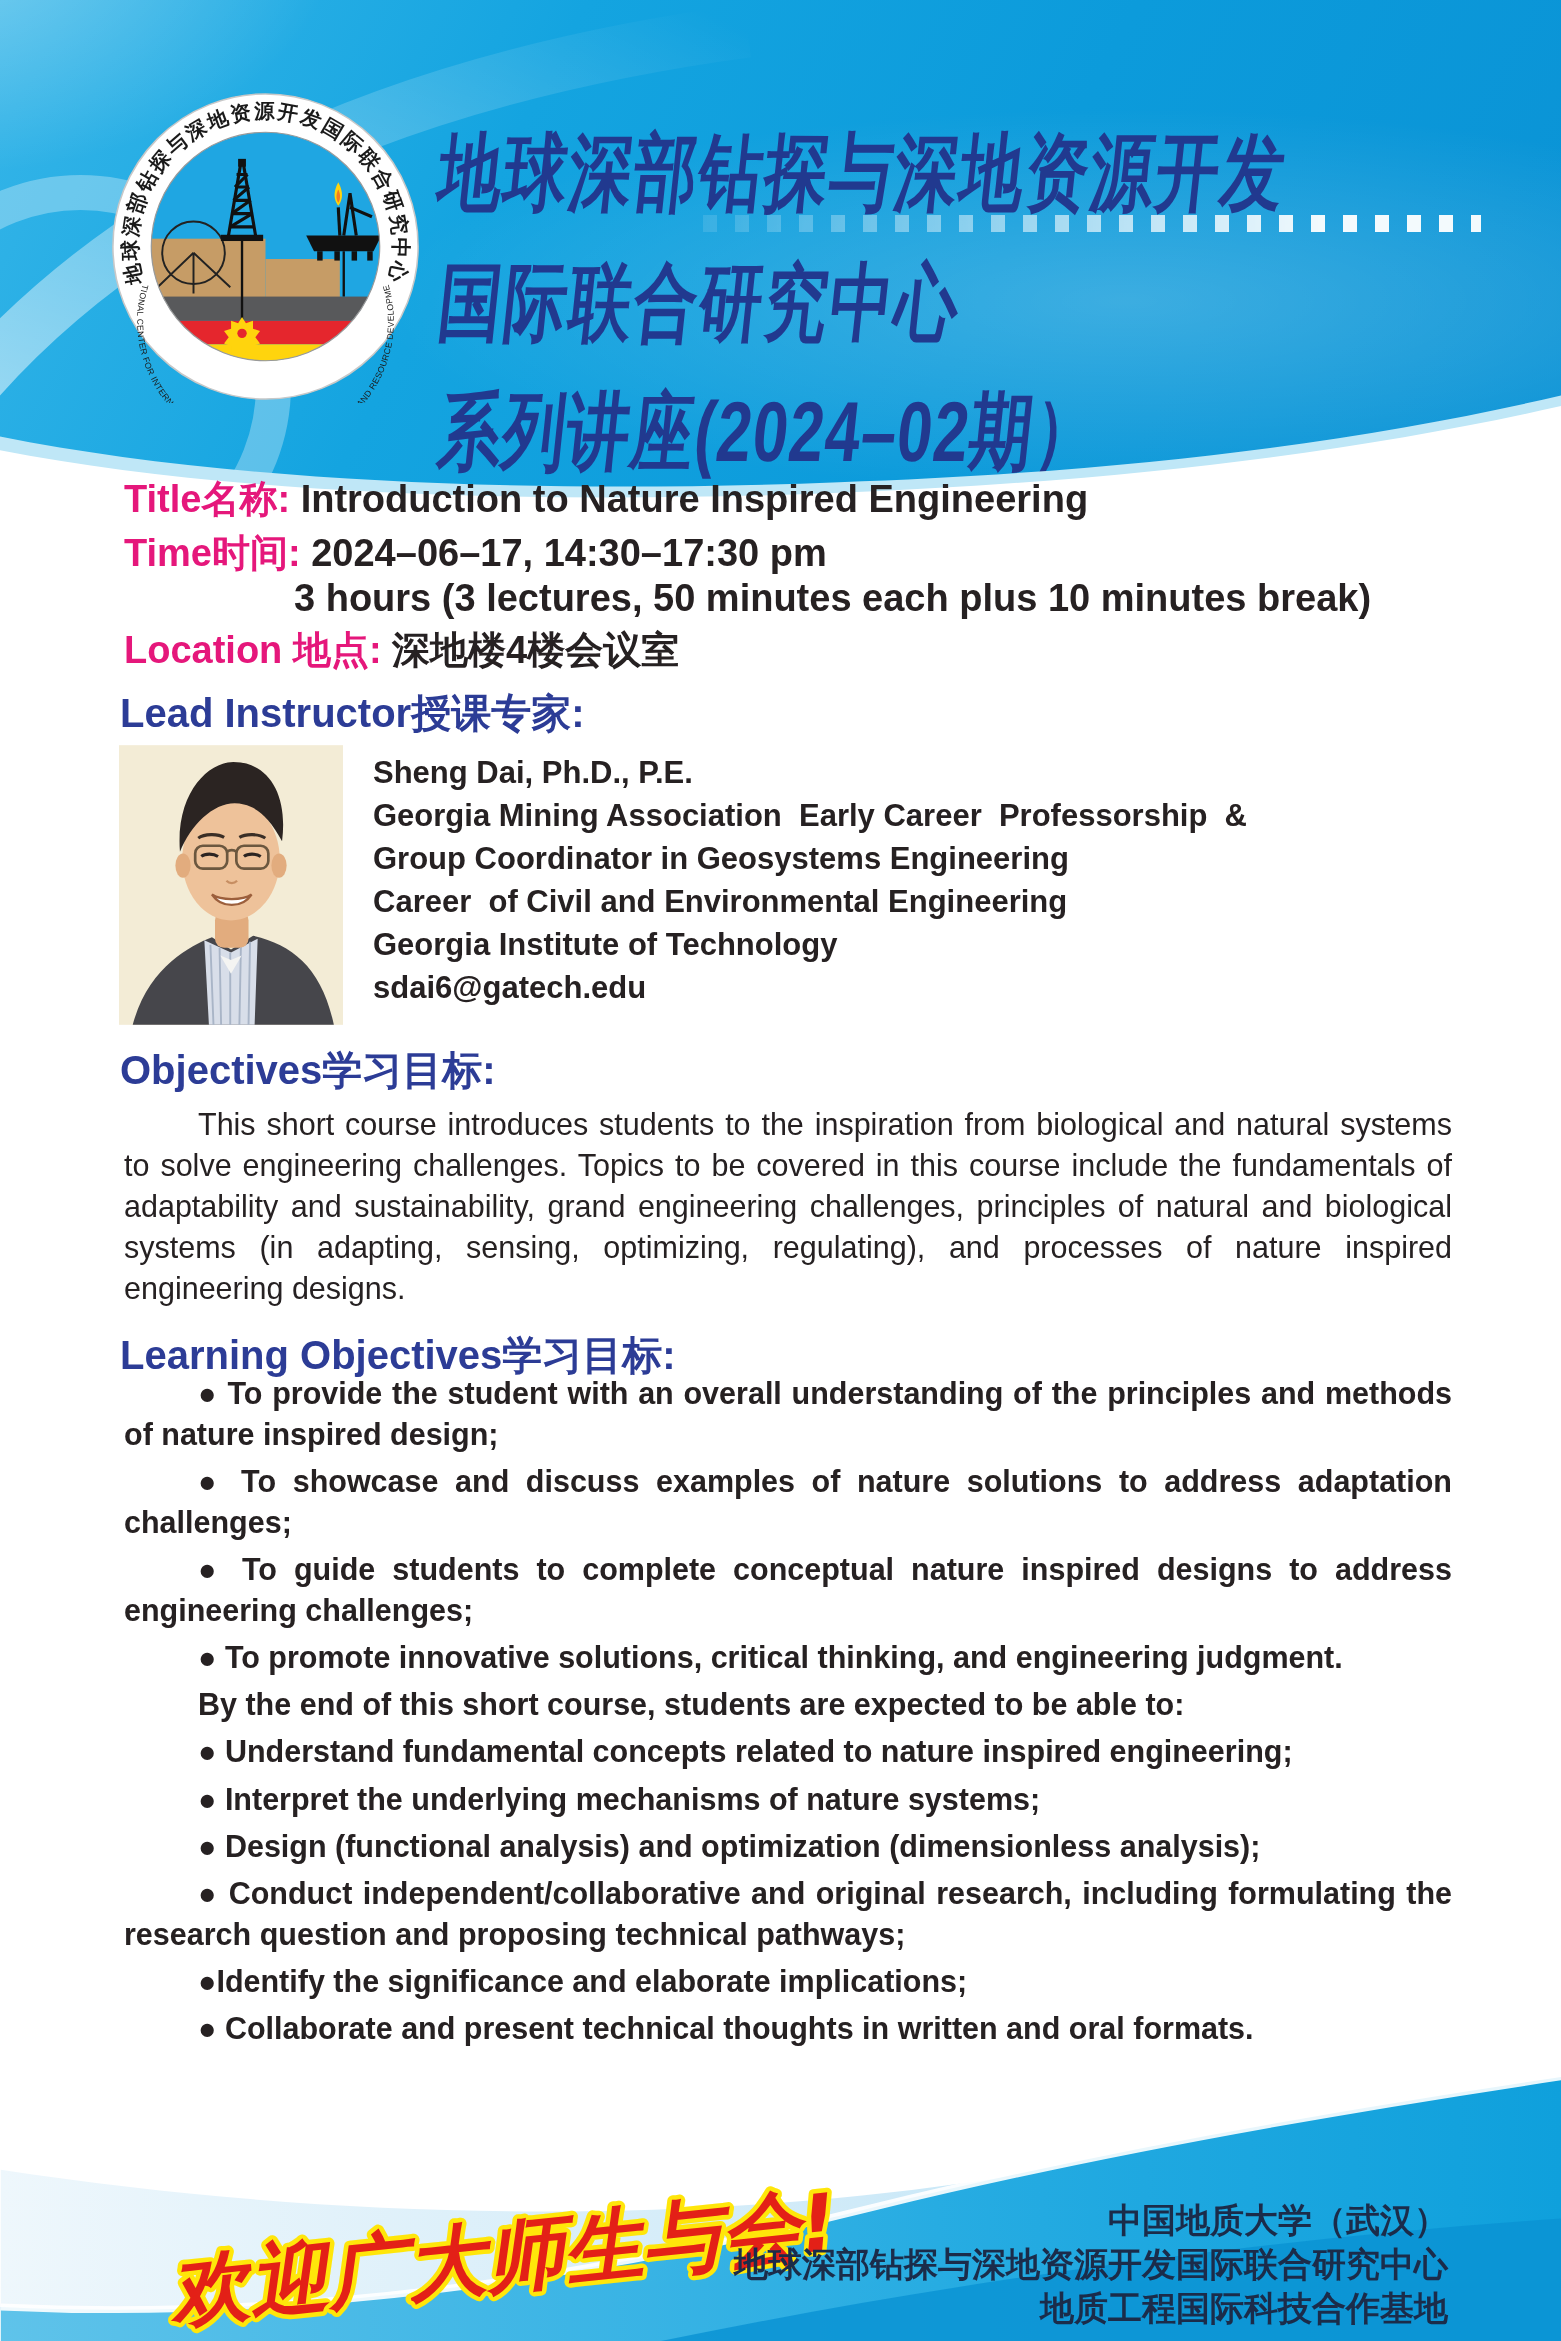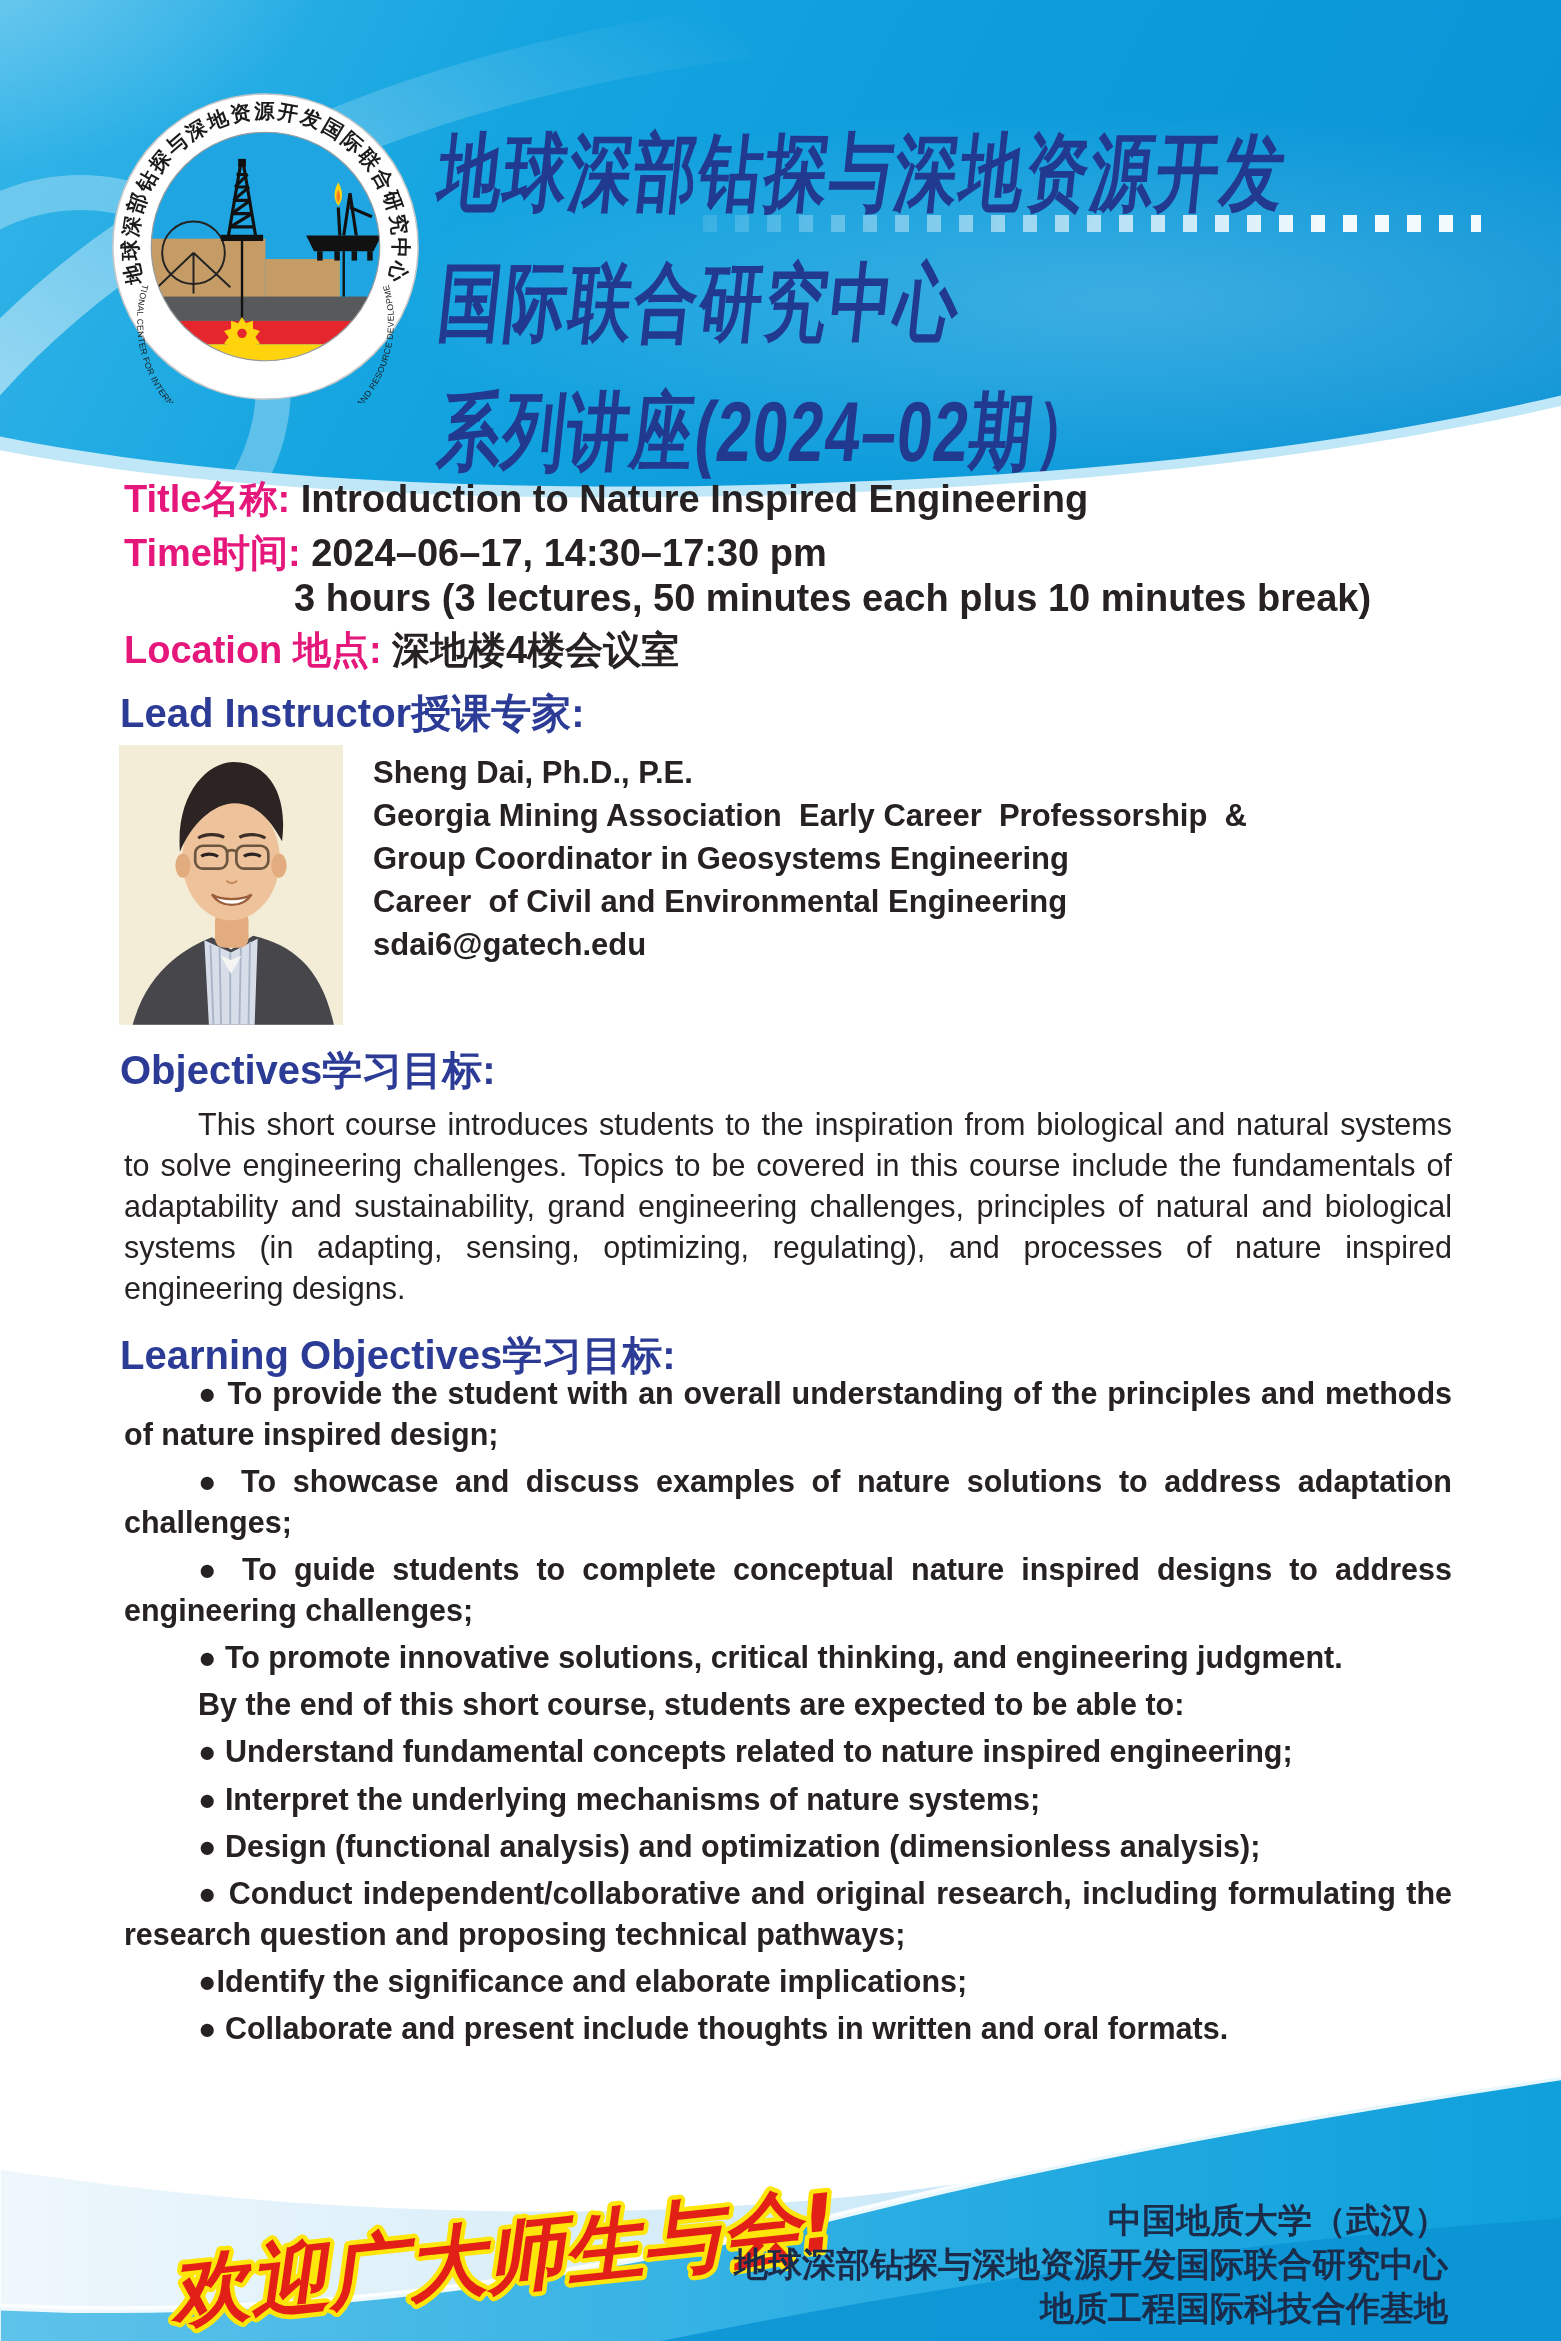--- a/index.html
+++ b/index.html
@@ -165,39 +165,40 @@
     <path d="M164,146 C169,142 180,142 186,146" stroke="#2b2422" stroke-width="4" fill="none"></path>
     <path d="M141,178 C145,182 151,182 155,178" stroke="#c78e62" stroke-width="3" fill="none"></path>
     <path d="M122,196 C134,214 162,214 174,196 C162,204 134,204 122,196 Z" fill="#ffffff" stroke="#9c5f3c" stroke-width="3"></path>
   </svg>
 
   <div class="instr">
     <div>Sheng Dai, Ph.D., P.E.</div>
     <div>Georgia Mining Association  Early Career  Professorship  &amp;</div>
     <div>Group Coordinator in Geosystems Engineering</div>
     <div>Career  of Civil and Environmental Engineering</div>
+    <div>Georgia Institute of Technology</div>
     <div>sdai6@gatech.edu</div>
   </div>
 
   <div class="sec-head sh-desc">Objectives学习目标:</div>
   <div class="para desc-p">This short course introduces students to the inspiration from biological and natural systems to solve engineering challenges. Topics to be covered in this course include the fundamentals of adaptability and sustainability, grand engineering challenges, principles of natural and biological systems (in adapting, sensing, optimizing, regulating), and processes of nature inspired engineering designs.</div>
 
   <div class="sec-head sh-obj">Learning Objectives学习目标:</div>
   <div class="obj-list">
     <p>● To provide the student with an overall understanding of the principles and methods of nature inspired design;</p>
     <p>● To showcase and discuss examples of nature solutions to address adaptation challenges;</p>
     <p>● To guide students to complete conceptual nature inspired designs to address engineering challenges;</p>
     <p>● To promote innovative solutions, critical thinking, and engineering judgment.</p>
     <p>By the end of this short course, students are expected to be able to:</p>
     <p>● Understand fundamental concepts related to nature inspired engineering;</p>
     <p>● Interpret the underlying mechanisms of nature systems;</p>
     <p>● Design (functional analysis) and optimization (dimensionless analysis);</p>
     <p>● Conduct independent/collaborative and original research, including formulating the research question and proposing technical pathways;</p>
     <p>●Identify the significance and elaborate implications;</p>
-    <p>● Collaborate and present include thoughts in written and oral formats.</p>
+    <p>● Collaborate and present technical thoughts in written and oral formats.</p>
   </div>
 
   <svg class="footer-art" width="1562" height="320" viewBox="0 0 2048 420">
     <defs>
       <linearGradient id="gradPale" x1="0" y1="0" x2="1" y2="0">
         <stop offset="0" stop-color="#eef7fc"></stop>
           <stop offset=".55" stop-color="#cfeaf8"></stop>
           <stop offset="1" stop-color="#a9def4"></stop>
       </linearGradient>
       <linearGradient id="gradCyan" x1="0" y1="0" x2="1" y2="0">

